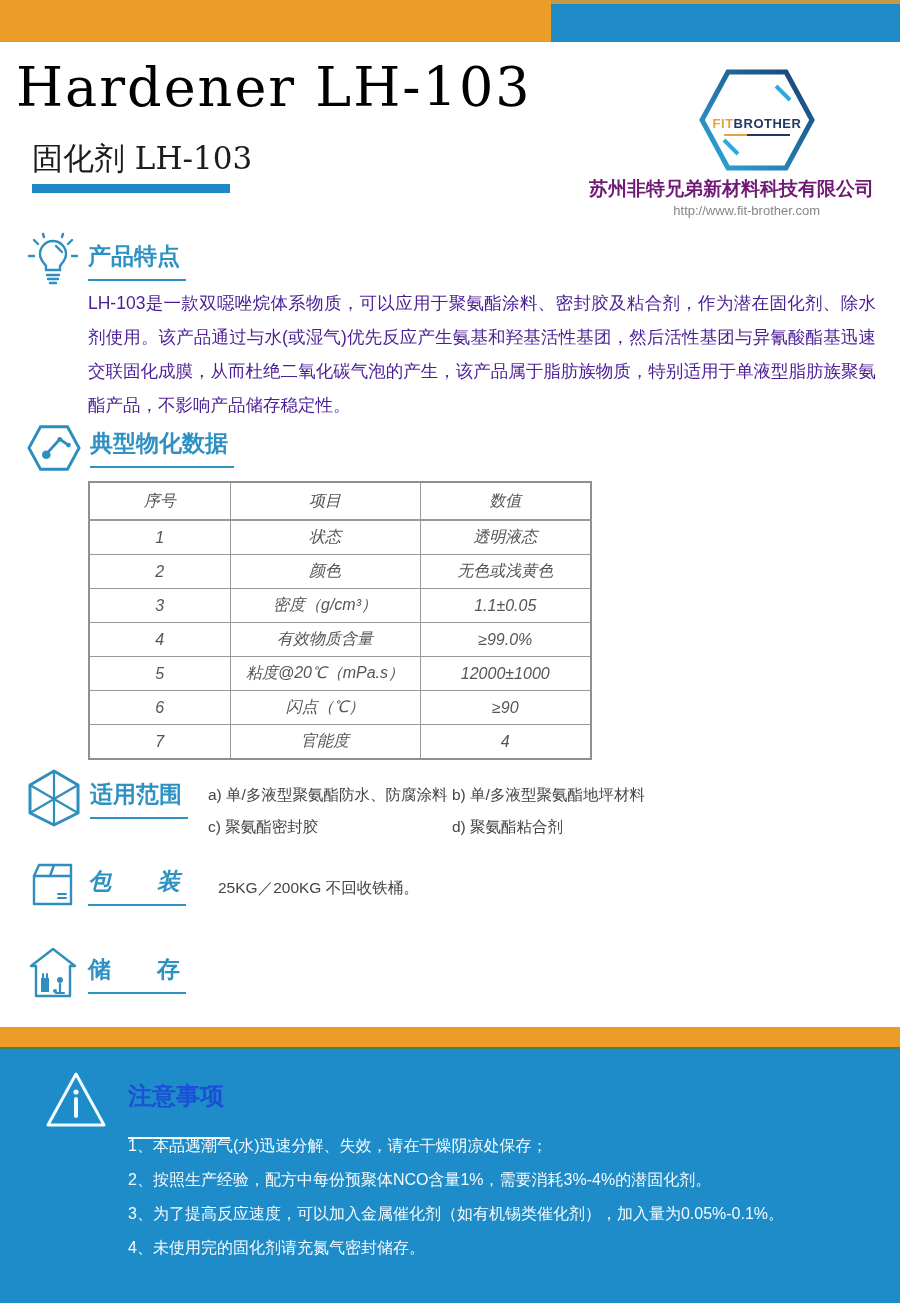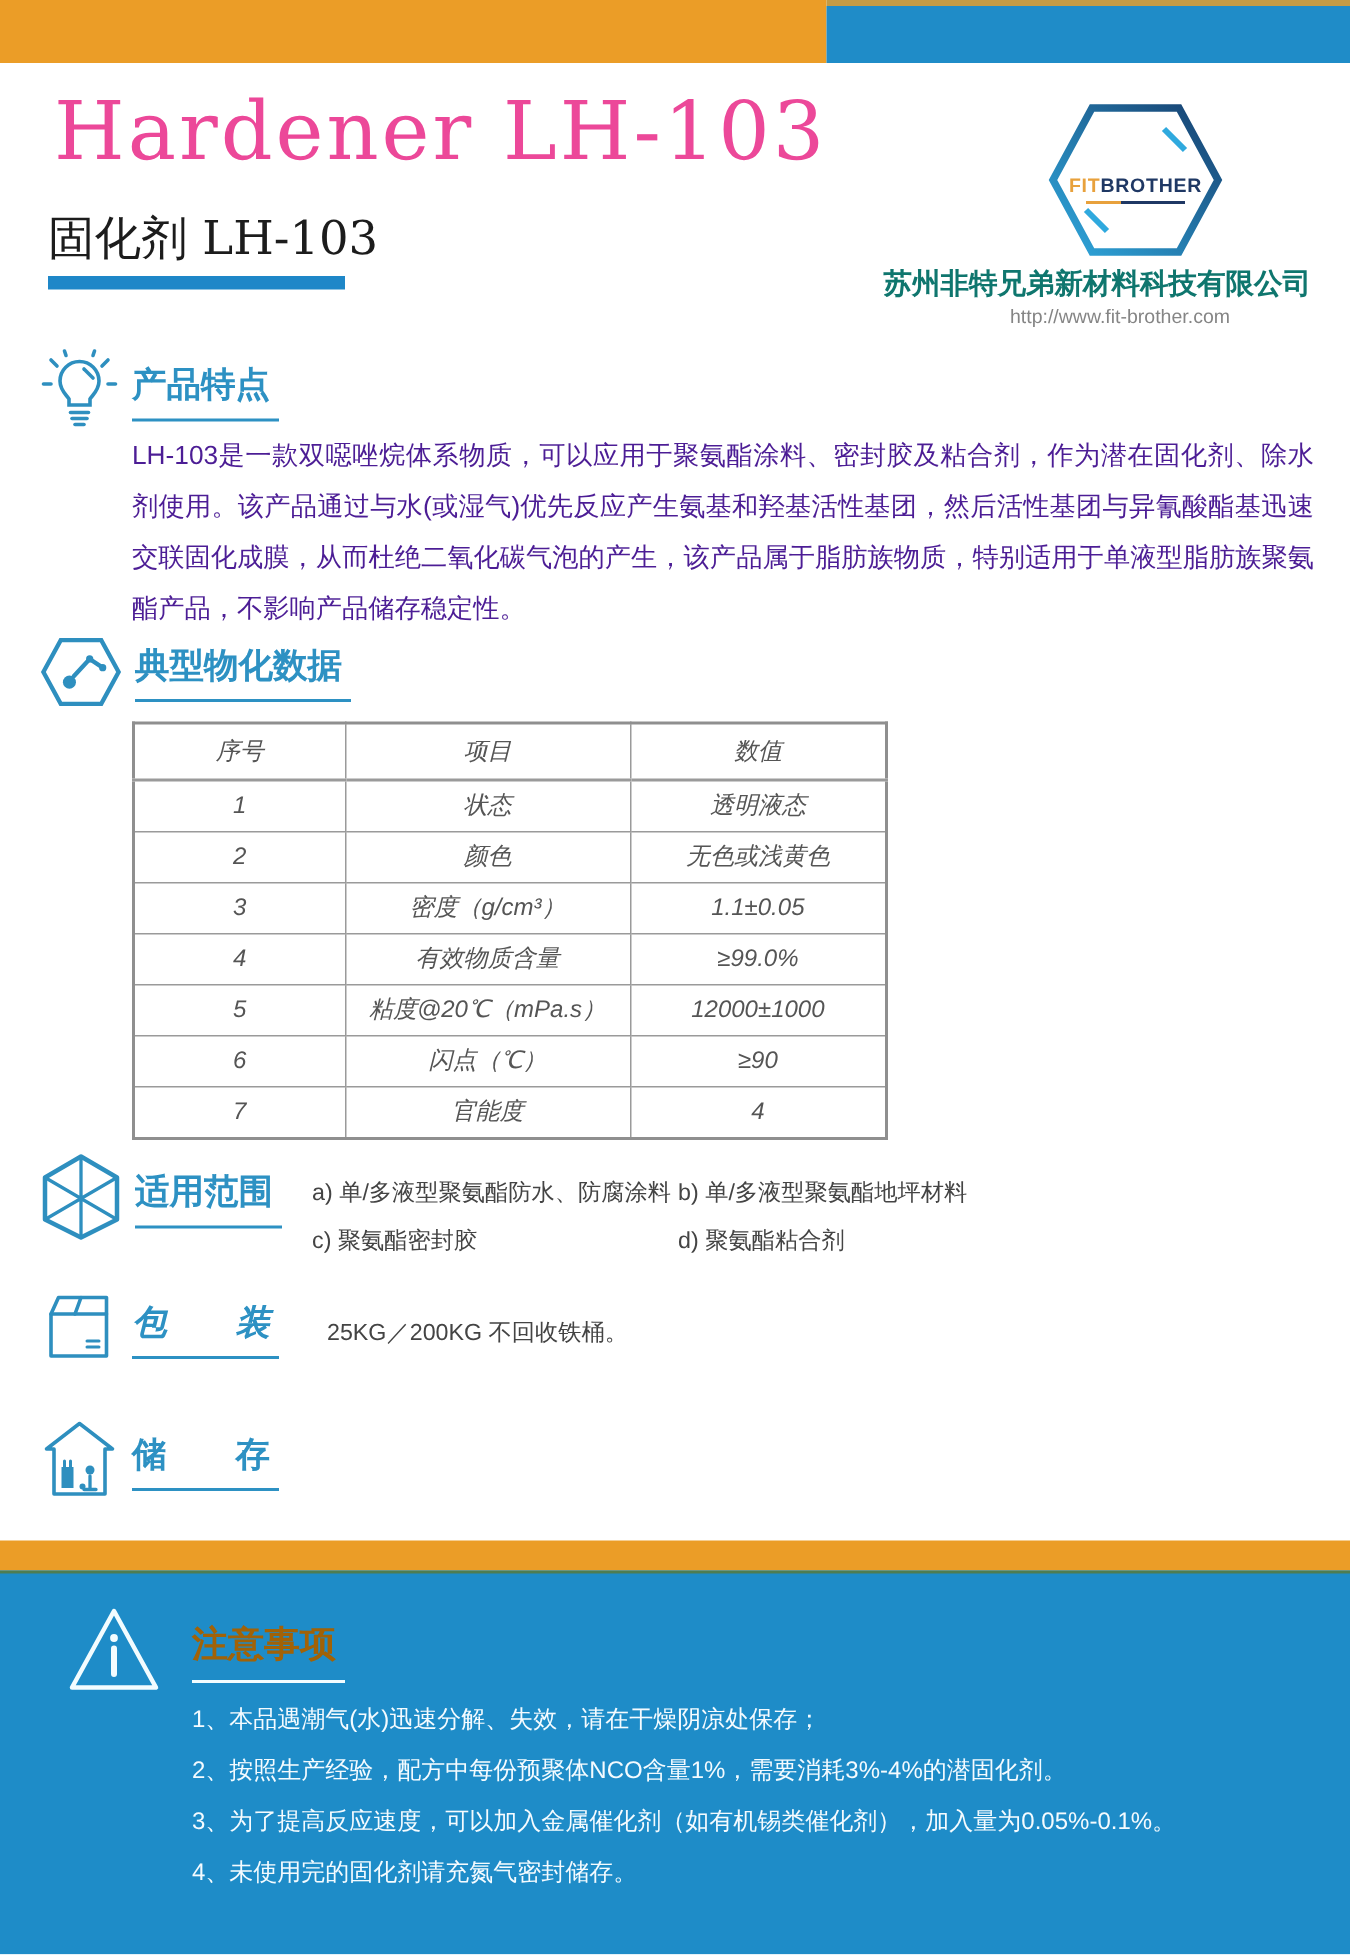--- a/index.html
+++ b/index.html
@@ -8,44 +8,44 @@
     font-family:"Liberation Sans", sans-serif; overflow:hidden;
   }
 
   
   .band-orange  { position:absolute; left:0; top:0; width:551px; height:42px; background:#EB9D27; }
   .band-orange2 { position:absolute; left:551px; top:0; width:349px; height:4px; background:#C49B45; }
   .band-blue    { position:absolute; left:551px; top:4px; width:349px; height:38px; background:#1F8CC8; }
 
   
   .title {
-    position:absolute; left:36px; top:56px;
+    position:absolute; left:16px; top:56px;
     font-family:"DejaVu Serif", serif; font-size:54px; letter-spacing:2px;
-    color:#ec4899; white-space:nowrap;
+    color:#000000; white-space:nowrap;
   }
   .subtitle {
     position:absolute; left:32px; top:138px;
     font-family:"DejaVu Serif", serif; font-size:31px; color:#1c1c1c; white-space:nowrap;
   }
   .subtitle-bar { position:absolute; left:32px; top:184px; width:198px; height:9px; background:#1E87C8; }
 
   .logo { position:absolute; left:698px; top:64px; width:118px; height:112px; }
   .logo svg { width:100%; height:100%; }
   .logo-text {
     position:absolute; left:0; right:0; top:52px; text-align:center;
     font-size:13px; font-weight:bold; letter-spacing:.5px; white-space:nowrap;
   }
   .logo-fit { color:#E8A13C; }
   .logo-brother { color:#1F3864; }
   .logo-underline { position:absolute; left:26px; right:26px; top:70px; height:2px;
     background:linear-gradient(90deg,#E8A13C 0 35%, #1F3864 35% 100%); }
 
   .company {
     position:absolute; right:26px; top:176px;
-    font-size:19px; font-weight:bold; color:#0f766e; white-space:nowrap;text-align:center;
+    font-size:19px; font-weight:bold; color:#701a75; white-space:nowrap;text-align:center;
   }
   .website {
     position:absolute; right:80px; top:203px;
     font-size:13px; color:#858585; white-space:nowrap; text-decoration:none;
   }
 
   
   .sec-icon { position:absolute; color:#2E8FBF; }
   .sec-icon svg { display:block; width:100%; height:100%; }
   .sec-heading {
@@ -75,22 +75,22 @@
   
   .inline-body { position:absolute; font-size:15.5px; color:#444444; white-space:nowrap; }
 
   
   .notice-orange { position:absolute; left:0; top:1027px; width:900px; height:20px; background:#EB9D27; }
   .notice-blue   { position:absolute; left:0; top:1047px; width:900px; height:256px; background:#1E8CC8; border-top:2px solid #4e7d52; box-sizing:border-box; }
   .notice-icon   { position:absolute; left:44px; top:1070px; width:64px; height:60px; color:#F2FCFF; }
   .notice-icon svg { display:block; width:100%; height:100%; }
   .notice-heading {
     position:absolute; left:128px; top:1080px;
-    font-size:24px; font-weight:bold; color:#a16207;
-    padding:0 6px 8px 0; border-bottom:2px solid #F2FCFF; white-space:nowrap;
+    font-size:24px; font-weight:bold; color:#1d4ed8;
+    padding:0 6px 25px 0; border-bottom:2px solid #F2FCFF; white-space:nowrap;
   }
   .notice-list { position:absolute; left:128px; top:1136px; margin:0; padding:0; list-style:none; }
   .notice-list li { font-size:16px; color:#F4FBFF; margin-bottom:13px; white-space:nowrap; }
 </style>
 </head>
 <body>
 
 <div class="page">
 
   <div class="band-orange"></div>

